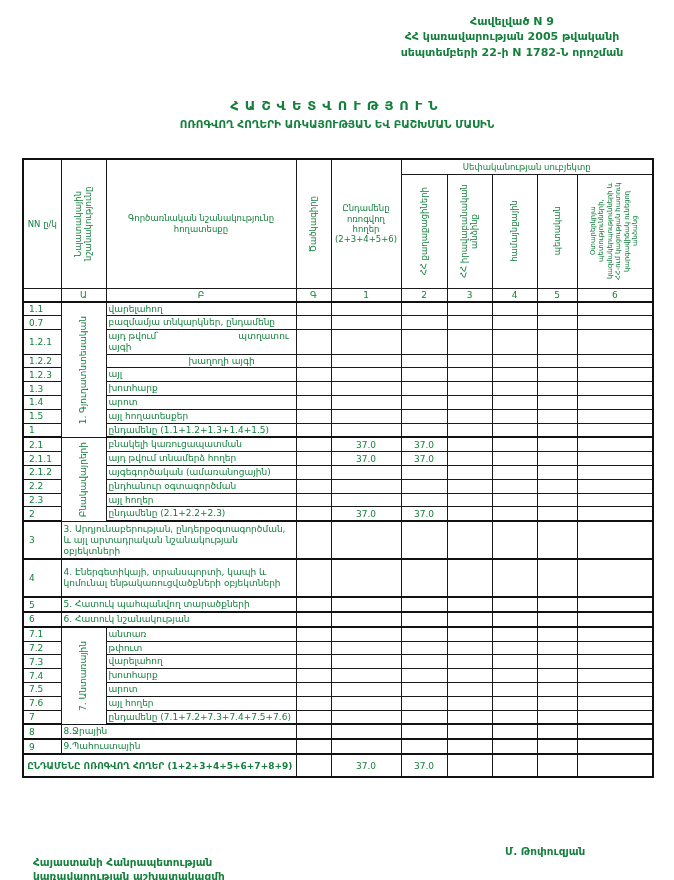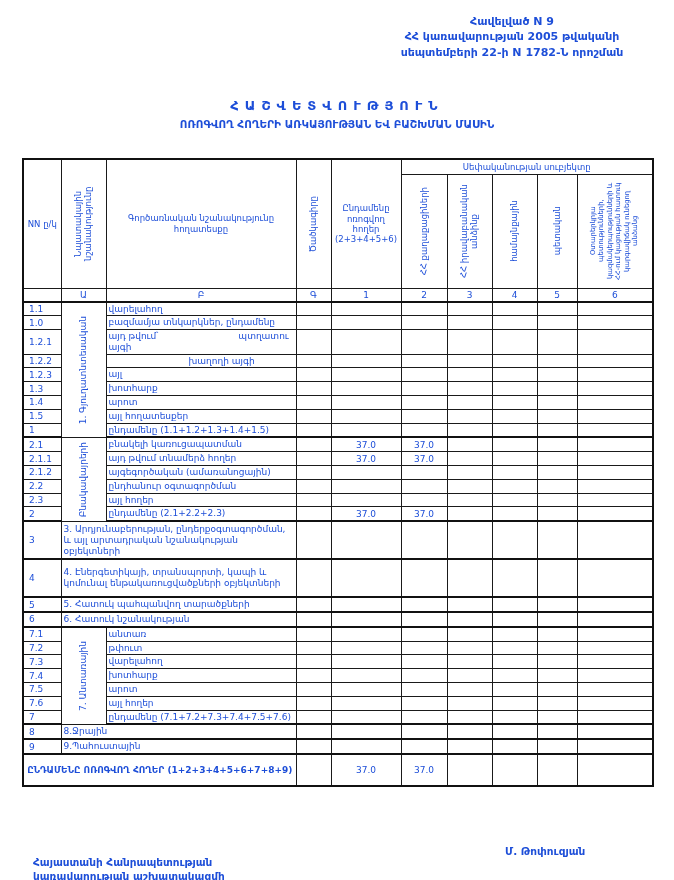--- a/index.html
+++ b/index.html
@@ -2,21 +2,21 @@
 <html><head>
 <meta charset="utf-8">
 <style>
   * { margin: 0; padding: 0; box-sizing: border-box; }
   html, body { background: #e8e8e8; }
   body { font-family: "DejaVu Sans", sans-serif; }
   .page {
     position: relative;
     width: 674px; height: 880px;
     background: #ffffff;
-    color: #1d4ed8;
+    color: #15803d;
     margin: 0 auto;
     overflow: hidden;
   }
   .appendix {
     position: absolute; top: 14px; right: 12px;
     width: 300px; text-align: center;
     font-weight: bold; font-size: 11px; line-height: 1.4;
   }
   .doc-title {
     position: absolute; top: 98px; left: 0; width: 100%;
@@ -59,21 +59,21 @@
   tbody td { height: 13px; }
   tbody td.num { text-align: left; padding-left: 5px; font-size: 9px; }
   tbody td.sec { text-align: center; }
   tbody td.sec .vert { font-size: 9px; max-height: none; }
   tbody td.desc { text-align: left; font-size: 9px; line-height: 1.2; }
   tbody td.val { text-align: center; font-size: 9px; }
   tbody tr.tall td { height: 38px; }
   tbody tr.thick td { border-bottom: 2px solid #111; }
   tbody td .desc2 { margin-left: 80px; }
   tbody td .desc2.only { }
-  tbody td.grand { text-align: center; font-weight: bold; font-size: 9px; height: 32px; }
+  tbody td.grand { text-align: center; font-weight: bold; font-size: 9px; height: 23px; }
   .footer-block {
     position: absolute; left: 14px; top: 855px;
     font-weight: bold; font-size: 10.5px; line-height: 1.35; margin-left: 19px;
   }
   .signature {
     position: absolute; left: 505px; top: 845px;
     font-weight: bold; font-size: 10.5px;
   }
 </style>
 </head>
@@ -158,21 +158,21 @@
           <td class="desc"><span>վարելահող</span></td>
           <td class="val c0"></td>
           <td class="val c1"></td>
           <td class="val c2"></td>
           <td class="val c3"></td>
           <td class="val c4"></td>
           <td class="val c5"></td>
           <td class="val c6"></td>
         </tr>
         <tr>
-          <td class="num">1.0</td>
+          <td class="num">0.7</td>
           <td class="desc"><span>բազմամյա տնկարկներ, ընդամենը</span></td>
           <td class="val c0"></td>
           <td class="val c1"></td>
           <td class="val c2"></td>
           <td class="val c3"></td>
           <td class="val c4"></td>
           <td class="val c5"></td>
           <td class="val c6"></td>
         </tr>
         <tr>

